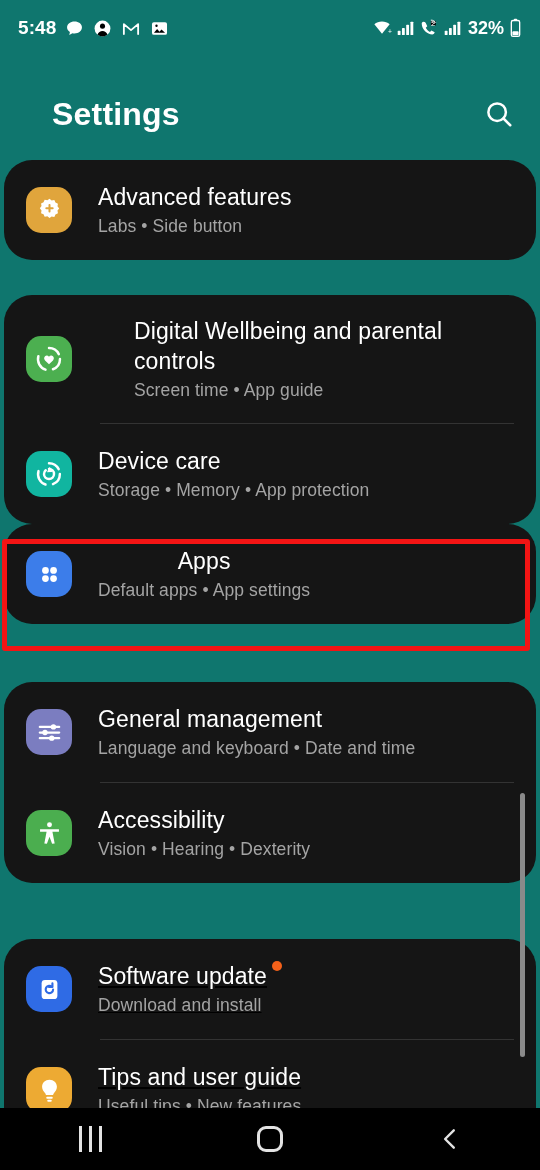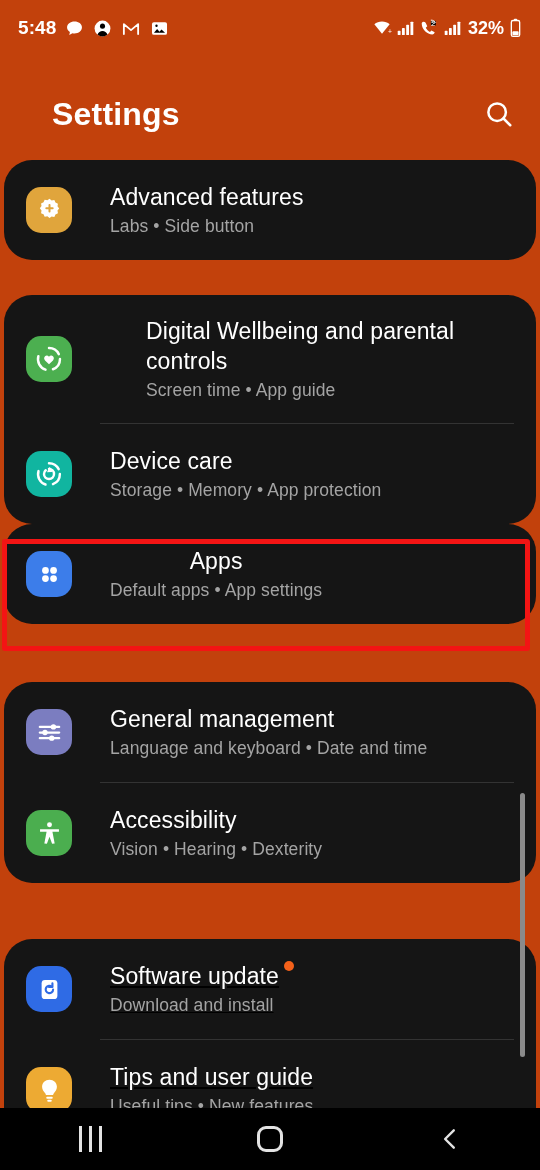--- a/index.html
+++ b/index.html
@@ -2,21 +2,21 @@
 <html><head>
 <meta charset="utf-8">
 <style>
   * { margin:0; padding:0; box-sizing:border-box; }
   html,body {
     width:540px; height:1170px;
     background:#000;
     font-family:"Liberation Sans", sans-serif;
     overflow:hidden;
   }
-  #screen { position:relative; width:540px; height:1170px; background:#c2410c; }
+  #screen { position:relative; width:540px; height:1170px; background:#0f766e; }
 
   
   .statusbar {
     position:absolute; top:0; left:0; width:540px; height:56px;
     display:flex; align-items:center; padding:0 18px;
     color:#fff;
   }
   .sb-left { display:flex; align-items:center; gap:9px; }
   .sb-time { font-size:19px; font-weight:700; letter-spacing:.1px; }
   .sb-right { margin-left:auto; display:flex; align-items:center; gap:5px; }
@@ -36,21 +36,21 @@
 
   .card {
     position:absolute; left:4px; width:532px;
     background:#151515; border-radius:28px;
   }
   .row { position:relative; display:flex; align-items:center; padding:0 22px; min-height:100px; }
   .row-icon {
     width:46px; height:46px; flex:none; margin-right:26px;
     border-radius:15px; display:flex; align-items:center; justify-content:center;
   }
-  .row-text { display:flex; flex-direction:column; justify-content:center; padding:14px 0;margin-left:12px; }
+  .row-text { display:flex; flex-direction:column; justify-content:center; padding:14px 0; }
   .row-title {
     color:#fff; font-size:23px; font-weight:400; line-height:30px; letter-spacing:.1px;
     position:relative; display:inline-block;
   }
   .row-sub { color:#a4a4a4; font-size:17.5px; line-height:25px; margin-top:2px; letter-spacing:.1px; }
   .badge-dot {
     position:absolute; width:10px; height:10px; border-radius:50%;
     top:0px; right:-15px;
   }
   .divider { height:1px; background:#333333; margin:0 22px 0 96px; }

